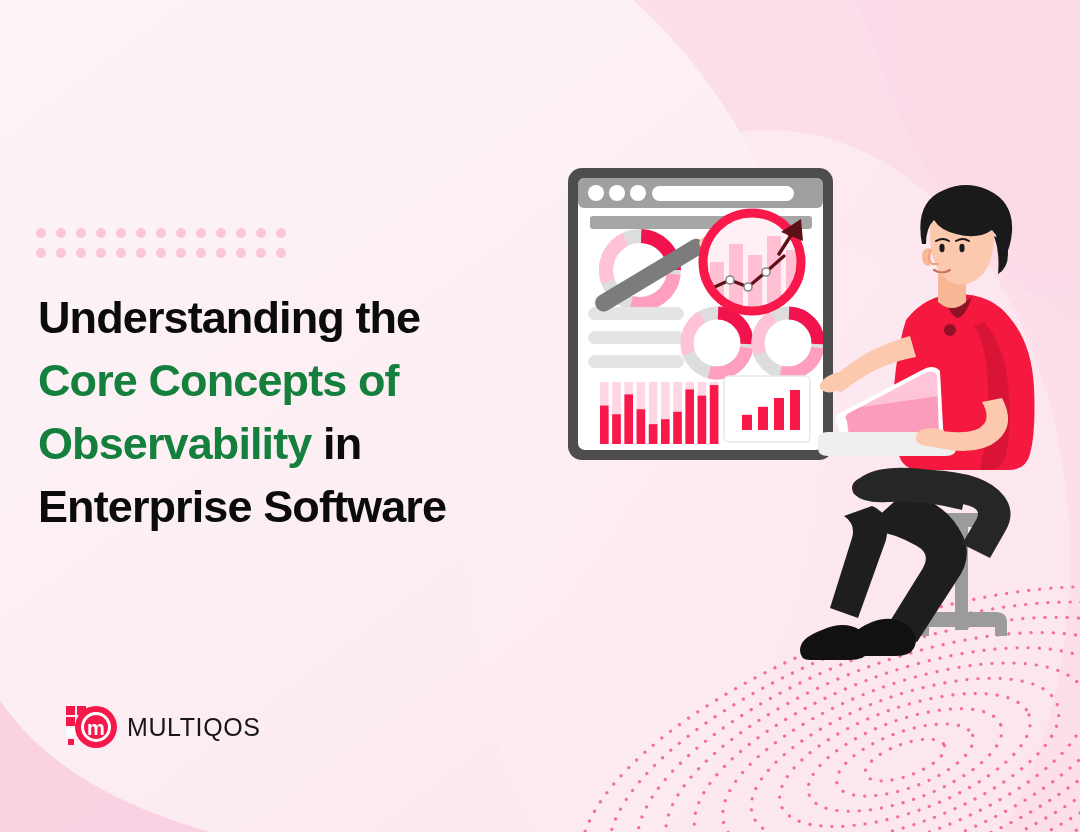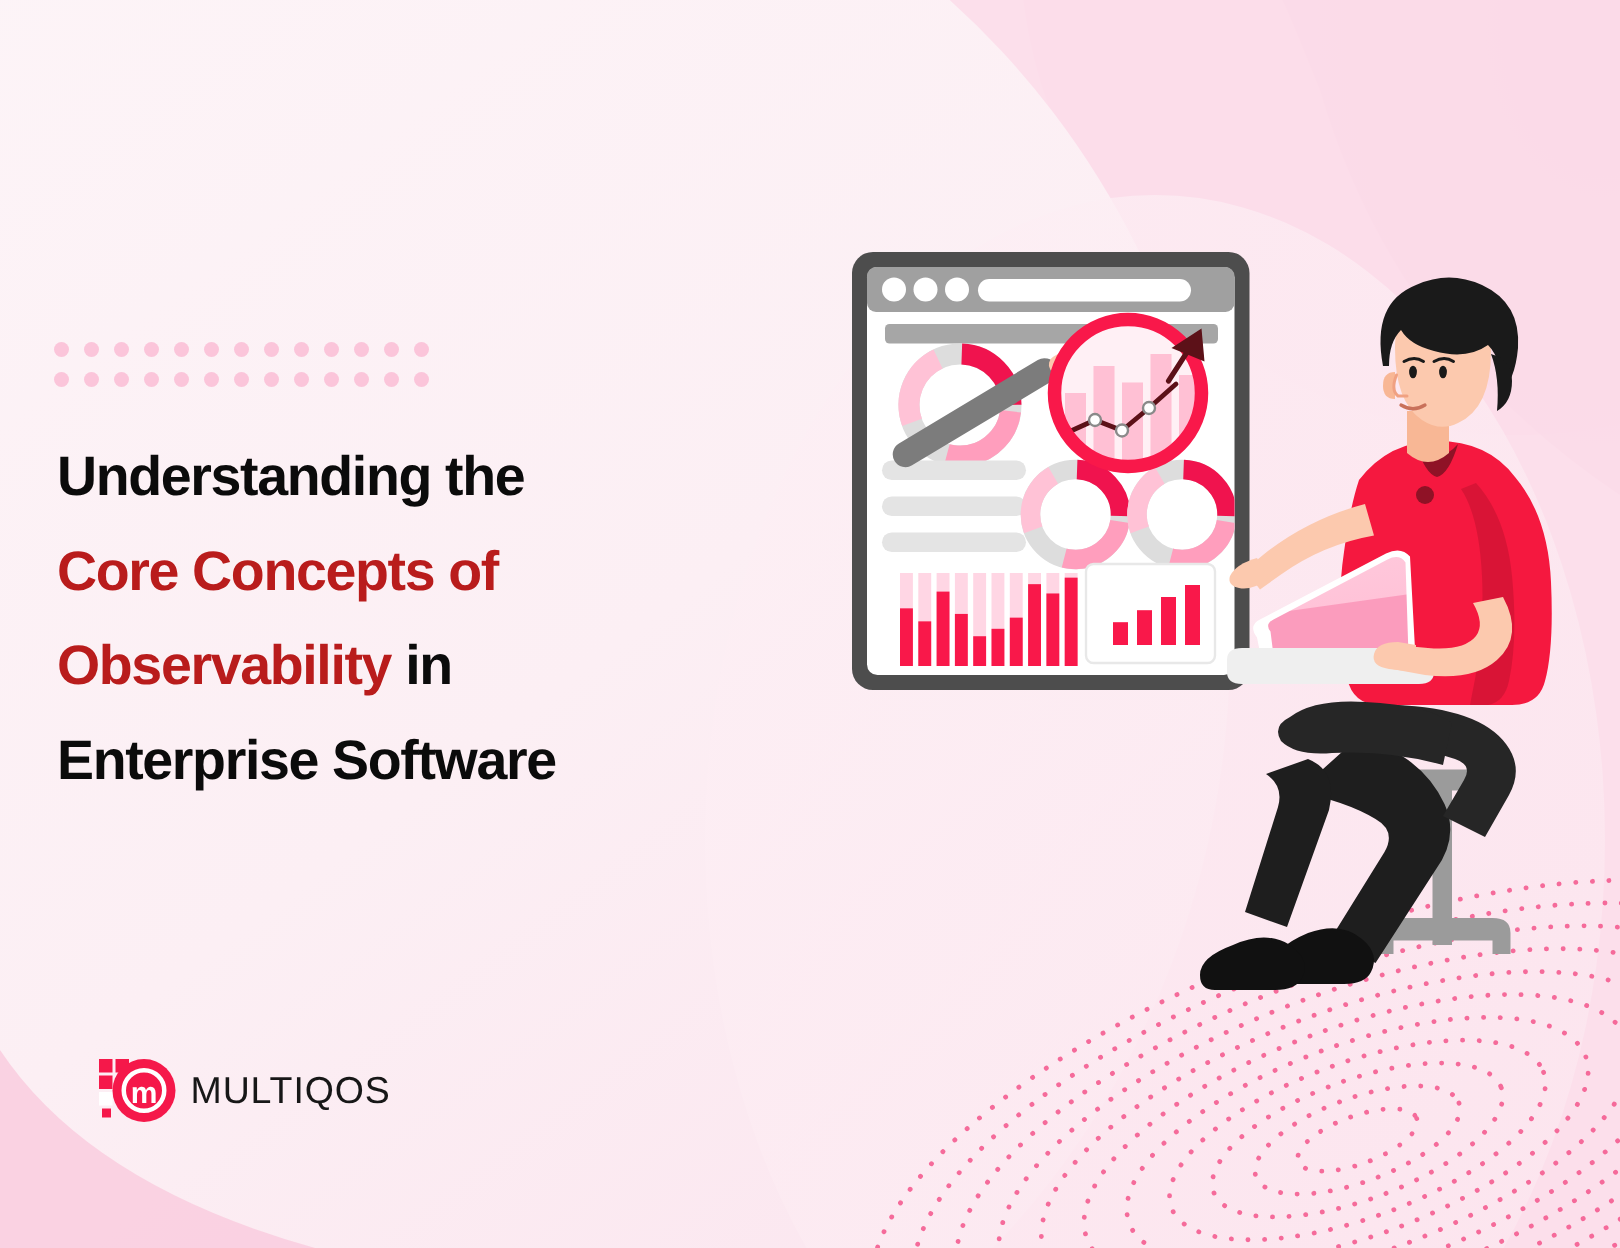--- a/index.html
+++ b/index.html
@@ -24,26 +24,26 @@
   }
   #dot-grid i {
     display:block; width:10px; height:10px; border-radius:50%;
     background:#FBC5DA;
   }
 
   
   #headline {
     position:absolute; left:38px; top:286px; width:560px;
     font-weight:700;
-    font-size:37px;
+    font-size:45px;
     line-height:63px;
     letter-spacing:-0.9px;
     color:#0B0B0B;
   }
-  #headline .accent { color:#b91c1c; }
+  #headline .accent { color:#15803d; }
   #headline .hl-line { display:block; white-space:nowrap; }
 
   
   #logo {
     position:absolute; left:64px; top:700px;
     display:flex; align-items:center; gap:9px;
   }
   #logo-mark { width:54px; height:54px; position:relative; }
   #logo-word {
     font-size:25px; font-weight:400; letter-spacing:0.6px;

